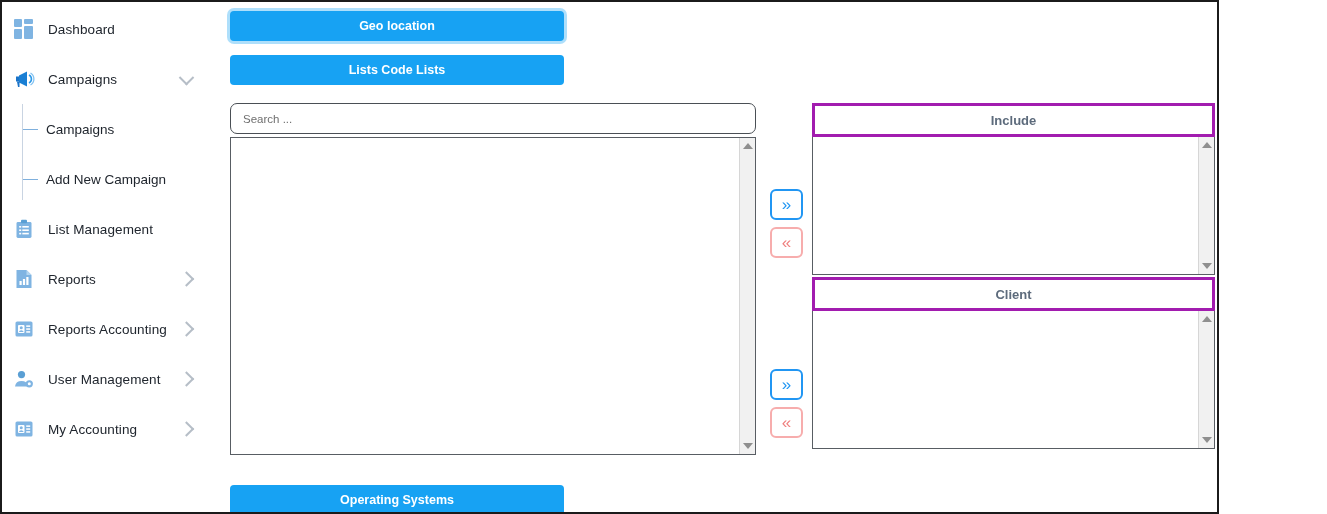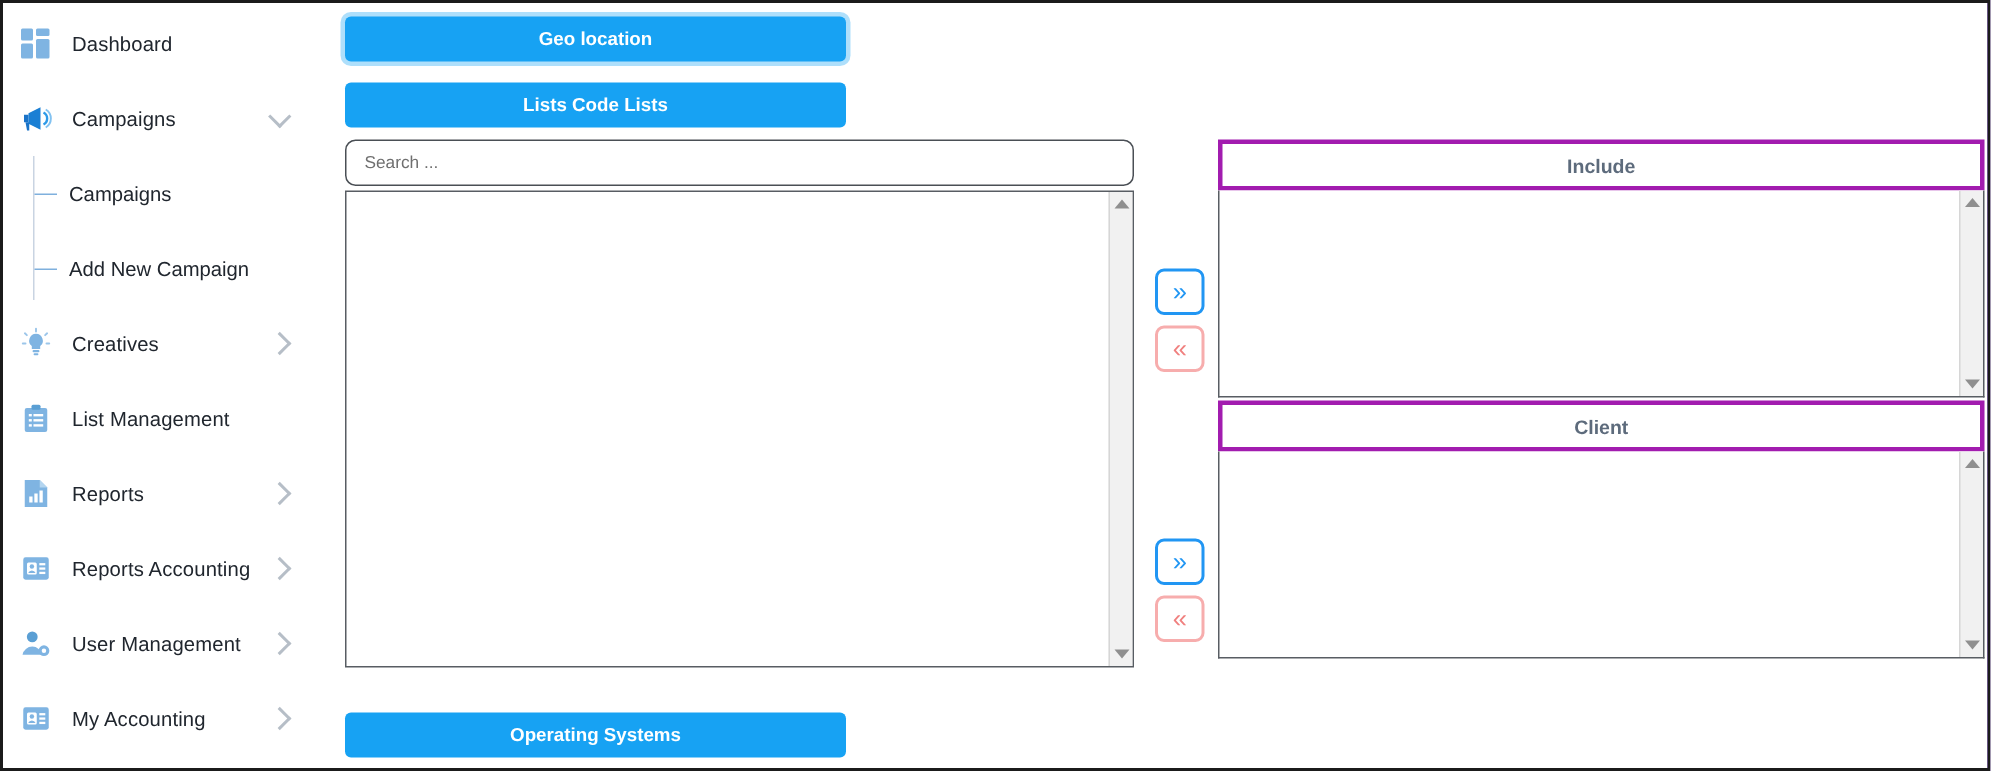--- a/index.html
+++ b/index.html
@@ -4,23 +4,23 @@
 <style>
   * { box-sizing: border-box; margin: 0; padding: 0; }
   html, body {
     width: 1327px; height: 514px;
     font-family: "Liberation Sans", sans-serif;
     background: #ffffff;
     overflow: hidden;
   }
   #app {
     position: relative;
-    width: 1327px; height: 514px;
+    width: 1219px; height: 514px;
     border: 2px solid #1b1b1b;
-    background: #4c1d95;
+    background: #a3a3a3;
     display: flex;
     overflow: hidden;
   }
 
   
   #sidebar {
     position: relative;
     width: 204px;
     height: 100%;
     background: #ffffff;
@@ -144,21 +144,21 @@
   }
   .btn-wide.focused {
     box-shadow: 0 0 0 3px rgba(23,162,243,.35);
   }
   #btn-geo { margin-top: 3px; }
   #btn-postal { margin-top: 14px; }
 
   
   #panel-row {
     display: flex;
-    margin-top: 8px;
+    margin-top: 18px;
     height: 360px;
   }
 
   
   #left-col {
     width: 526px;
     flex: 0 0 526px;
   }
   #search-input {
     display: block;
@@ -304,38 +304,20 @@
 
     <div class="subtree">
       <div class="sub-item">
         <span class="sub-label">Campaigns</span>
       </div>
       <div class="sub-item">
         <span class="sub-label">Add New Campaign</span>
       </div>
     </div>
 
-    <div class="nav-item">
-      <span class="nav-icon">
-        <svg width="22" height="22" viewBox="0 0 22 22">
-          <path d="M11 4.5 A4.6 4.6 0 0 0 8.2 12.7 L8.2 14.6 L13.8 14.6 L13.8 12.7 A4.6 4.6 0 0 0 11 4.5 Z" fill="#7fb4e2"></path>
-          <rect x="8.7" y="15.4" width="4.6" height="1.5" rx=".7" fill="#7fb4e2"></rect>
-          <rect x="9.4" y="17.5" width="3.2" height="1.3" rx=".6" fill="#7fb4e2"></rect>
-          <g stroke="#9cc6ea" stroke-width="1.3" stroke-linecap="round">
-            <line x1="11" y1="1.2" x2="11" y2="3"></line>
-            <line x1="3.6" y1="4.2" x2="4.9" y2="5.4"></line>
-            <line x1="18.4" y1="4.2" x2="17.1" y2="5.4"></line>
-            <line x1="2.2" y1="11" x2="4" y2="11"></line>
-            <line x1="19.8" y1="11" x2="18" y2="11"></line>
-          </g>
-        </svg>
-      </span>
-      <span class="nav-label">Creatives</span>
-      <span class="nav-chevron right"></span>
-    </div>
 
     <div class="nav-item">
       <span class="nav-icon">
         <svg width="22" height="22" viewBox="0 0 22 22">
           <rect x="3.5" y="4" width="15" height="16" rx="1.4" fill="#7fb4e2"></rect>
           <rect x="8" y="1.8" width="6" height="3.4" rx="1" fill="#5a9fd4"></rect>
           <g fill="#ffffff">
             <rect x="6.2" y="8" width="2" height="1.6"></rect>
             <rect x="9.3" y="8" width="6.5" height="1.6"></rect>
             <rect x="6.2" y="11.4" width="2" height="1.6"></rect>

